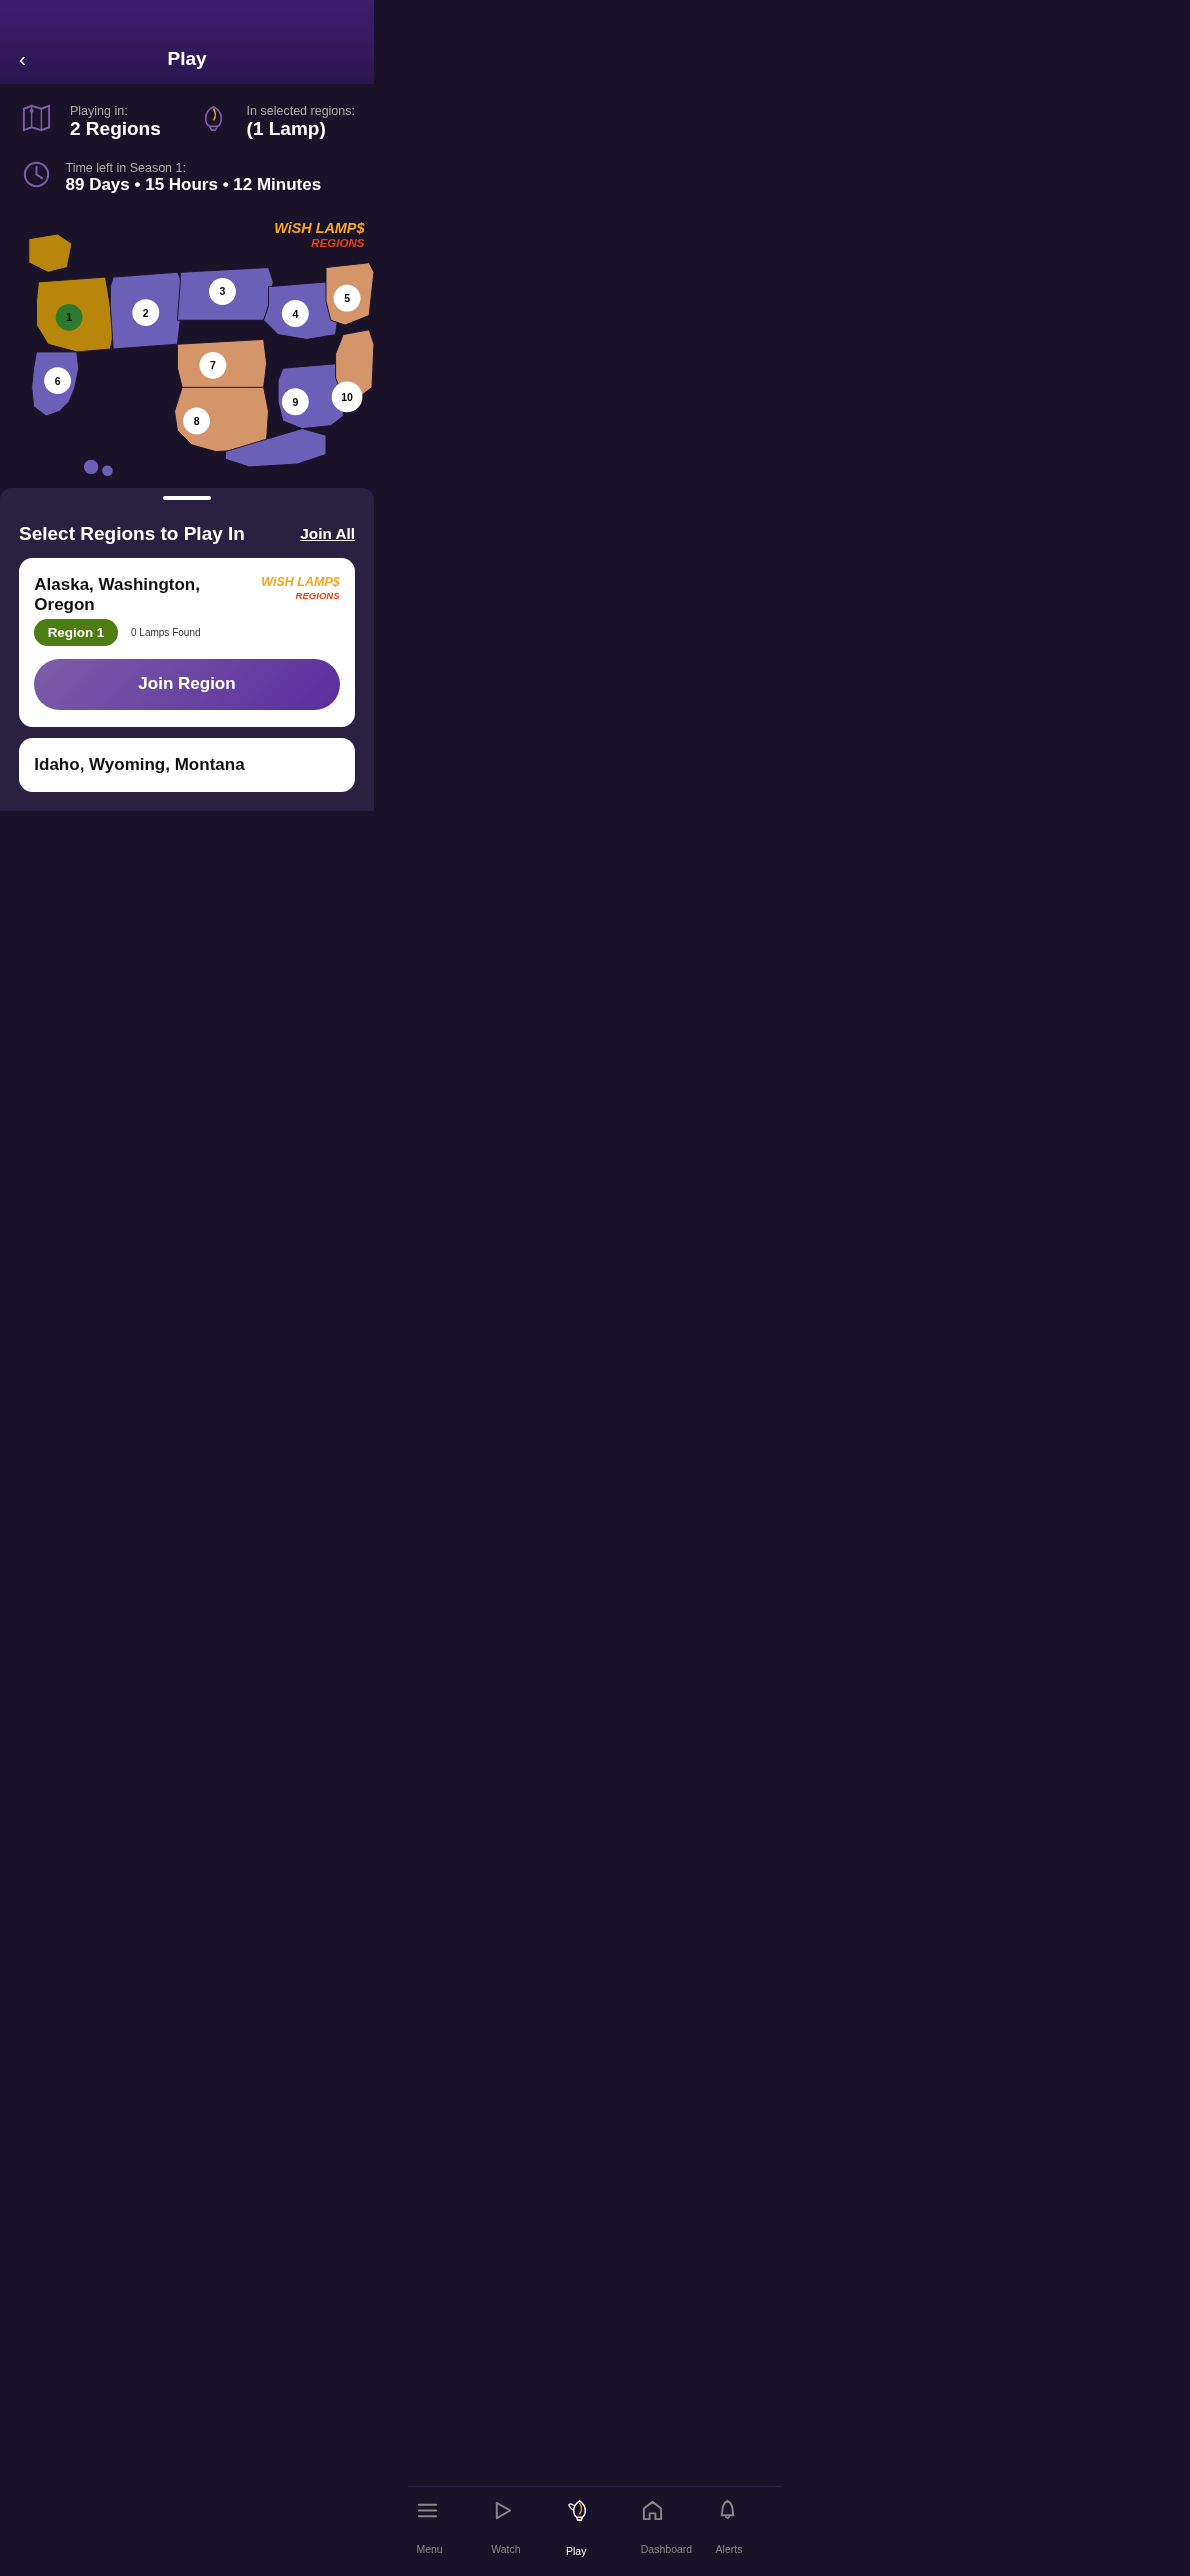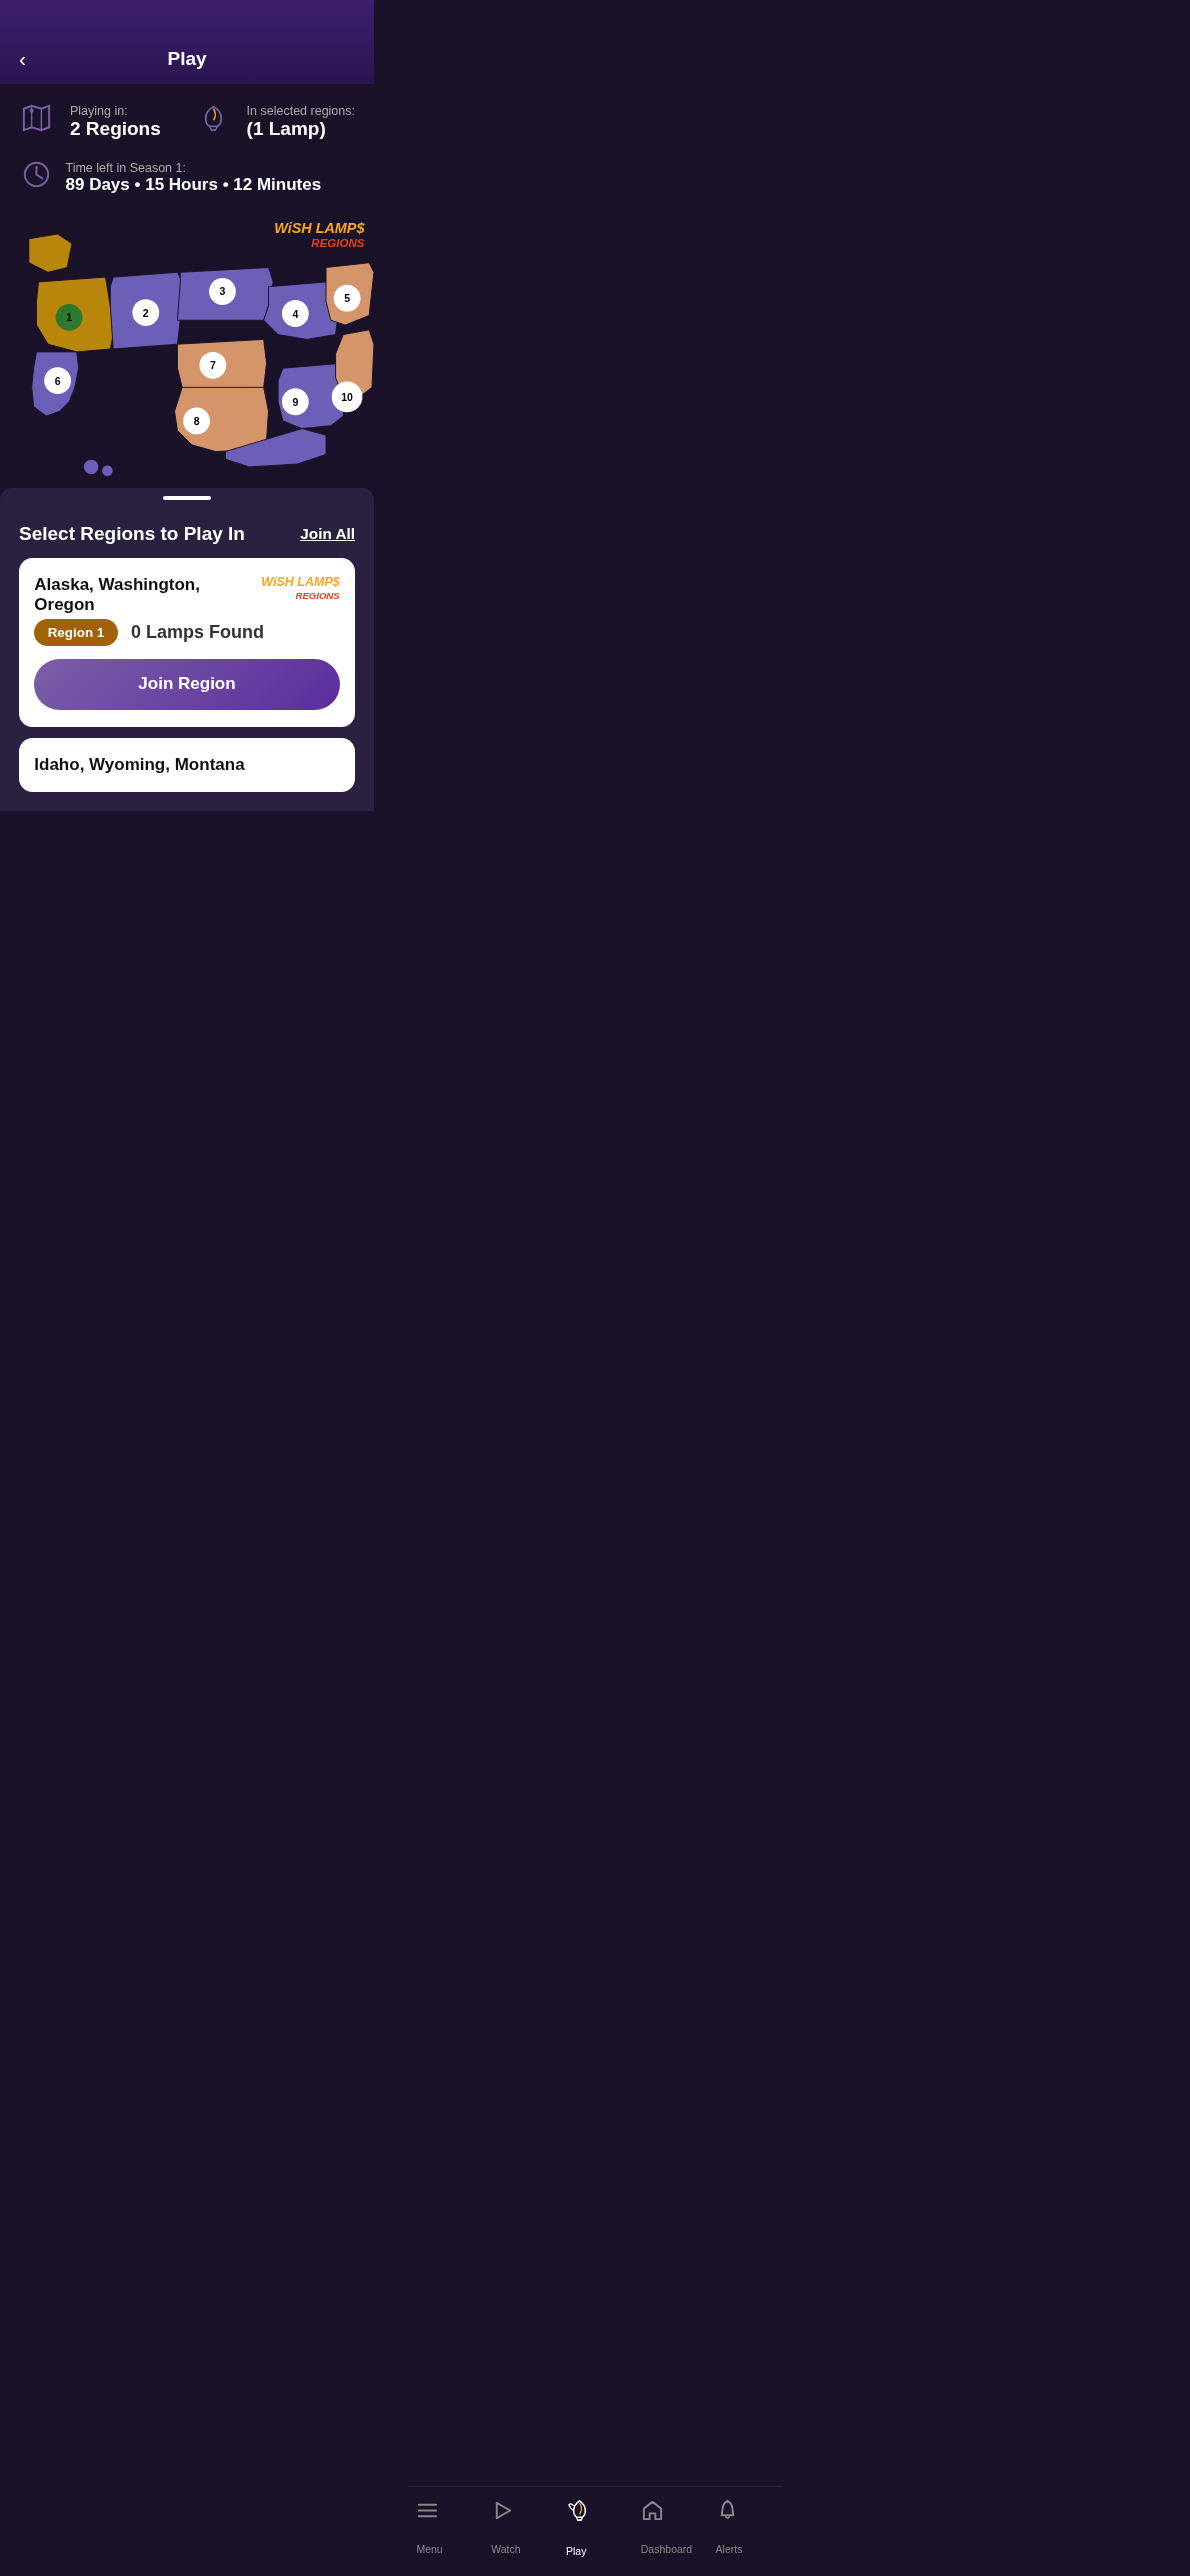--- a/index.html
+++ b/index.html
@@ -201,31 +201,31 @@
       color: #111;
       flex: 1;
     }
     .region-card-info {
       display: flex;
       align-items: center;
       gap: 13.4px;
       margin-bottom: 13.4px;
     }
     .region-badge {
-      background: #a16207;
+      background: #4d7c0f;
       color: #fff;
       border-radius: 19px;
       padding: 5.8px 13.4px;
       font-size: 13.4px;
       font-weight: 700;
     }
     .region-lamps {
-      font-size: 18px;
+      font-size: 10px;
       color: #333;
-      font-weight: 700;
+      font-weight: 400;
       text-align: center;
     }
     .join-region-btn {
       width: 100%;
       background: linear-gradient(135deg, #7b5ea7 0%, #5b2d9e 100%);
       color: #fff;
       border: none;
       border-radius: 29px;
       padding: 15.3px;
       font-size: 17px;

